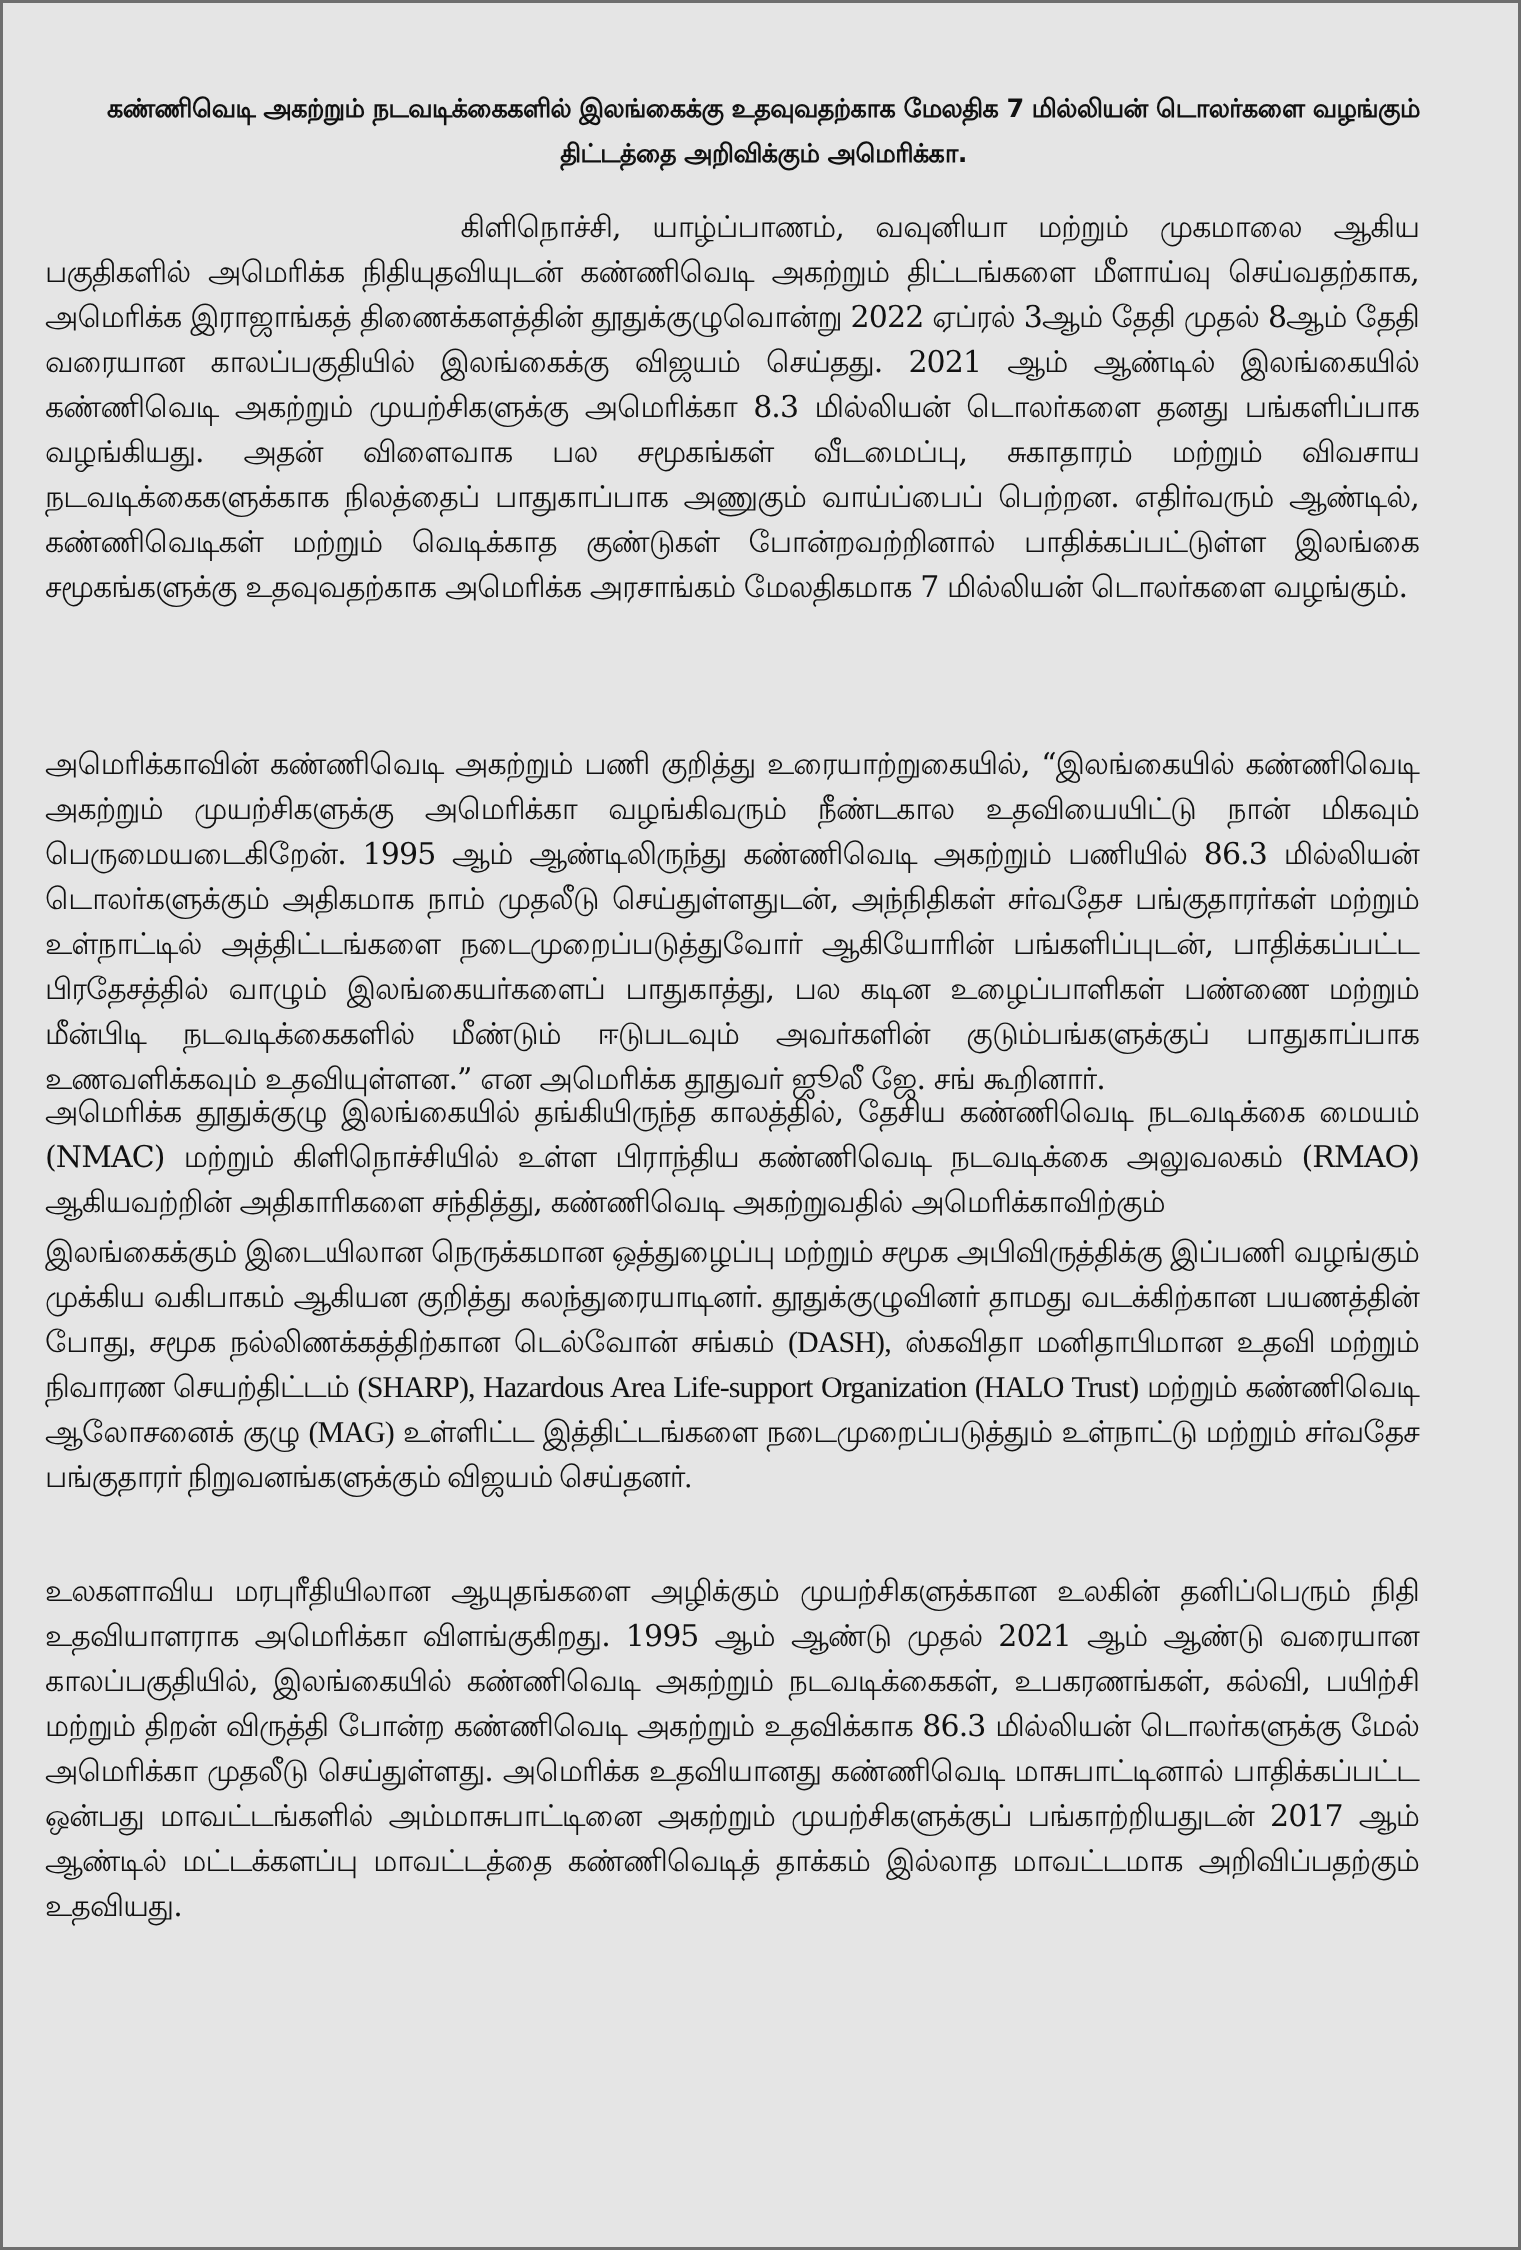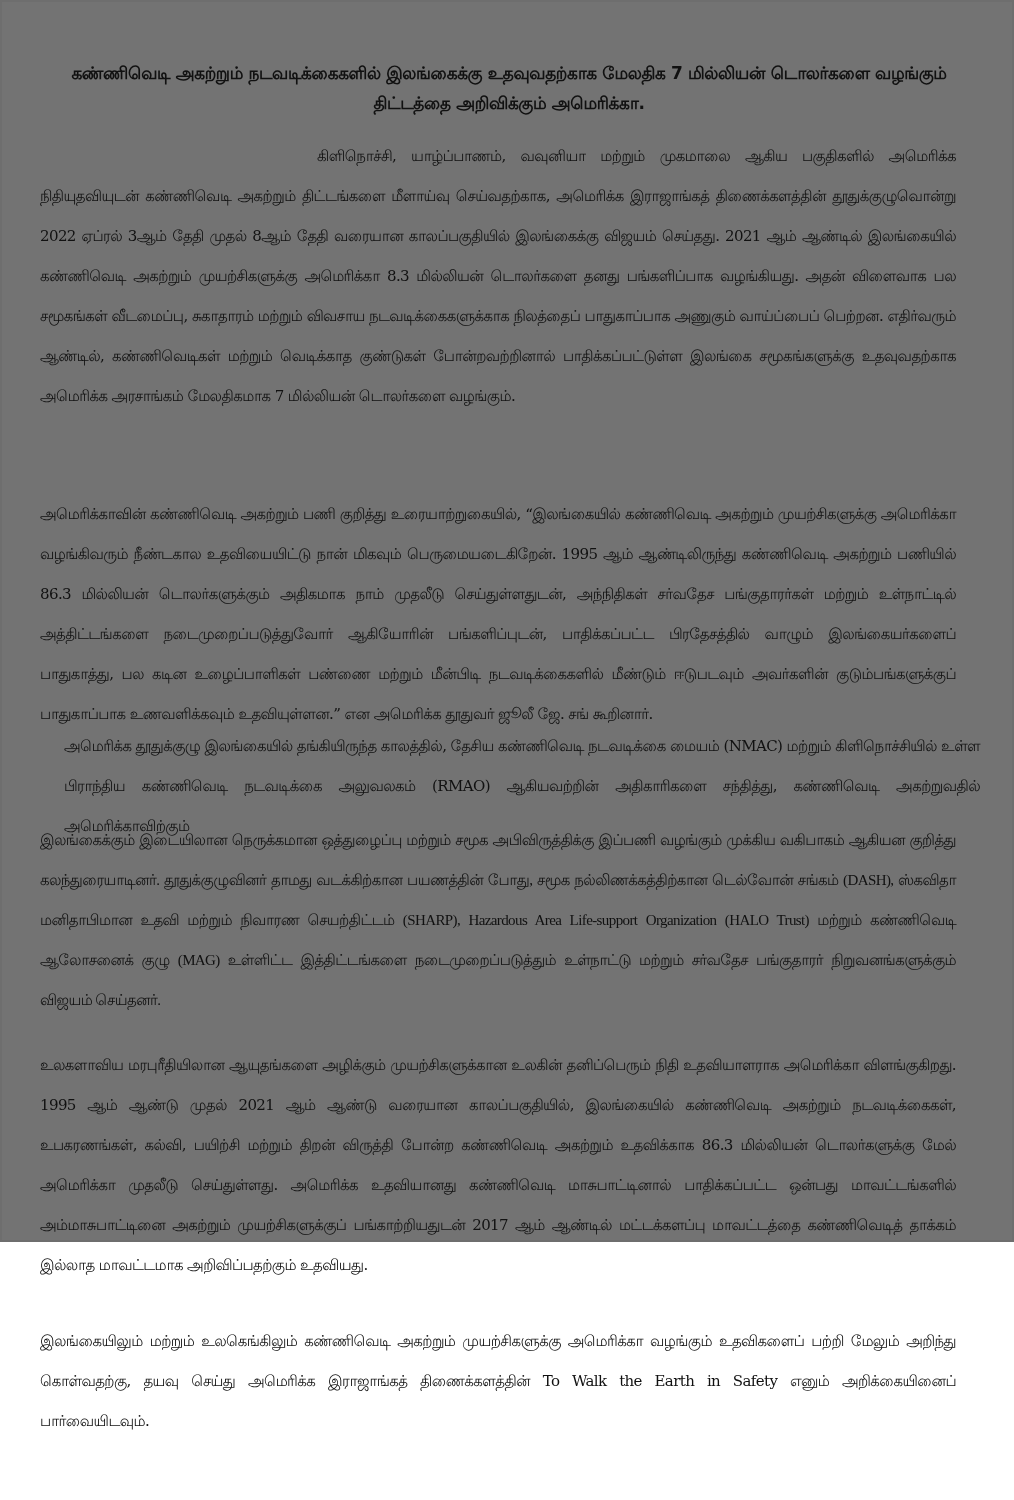--- a/index.html
+++ b/index.html
@@ -9,58 +9,57 @@
   }
   body {
     width: 1014px;
     height: 1500px;
     overflow: hidden;
   }
   .page {
     position: relative;
     box-sizing: border-box;
     width: 1014px;
-    height: 1242px;
+    height: 1500px;
     border: 2px solid #6e6e6e;
-    background: #737373;
+    background: #e5e5e5;
     color: #111111;
     font-family: "DejaVu Serif", "Liberation Serif", serif;
   }
   .title {
     position: absolute;
     left: 40px;
     top: 56px;
     width: 934px;
     text-align: center;
     font-family: "DejaVu Sans", "Liberation Sans", sans-serif;
     font-weight: bold;
     font-size: 17px;
     line-height: 30px;
     letter-spacing: -0.4px;
   }
   .body-text {
     position: absolute;
-    left: 38px;
+    left: 28px;
     width: 916px;
-    font-size: 15px;
-    line-height: 40px;
+    font-size: 20px;
+    line-height: 30px;
     text-align: justify;
     letter-spacing: -0.6px;
   }
   .p1 { top: 134px; text-indent: 277px; }
   .p2 { top: 448px; margin-top: 44px; }
-  .p3 { top: 724px; margin-left: 24px; }
+  .p3 { top: 724px; }
   .p3b { top: 818px; font-family: Liberation Serif, serif; }
   .p4 { top: 1043px; }
   .p5 { top: 1319px; }
 </style>
 </head>
 <body>
 
 <div class="page">
   <div class="title">கண்ணிவெடி அகற்றும் நடவடிக்கைகளில் இலங்கைக்கு உதவுவதற்காக மேலதிக 7 மில்லியன் டொலர்களை வழங்கும் திட்டத்தை அறிவிக்கும் அமெரிக்கா.</div>
   <div class="body-text p1">கிளிநொச்சி, யாழ்ப்பாணம், வவுனியா மற்றும் முகமாலை ஆகிய பகுதிகளில் அமெரிக்க நிதியுதவியுடன் கண்ணிவெடி அகற்றும் திட்டங்களை மீளாய்வு செய்வதற்காக, அமெரிக்க இராஜாங்கத் திணைக்களத்தின் தூதுக்குழுவொன்று 2022 ஏப்ரல் 3ஆம் தேதி முதல் 8ஆம் தேதி வரையான காலப்பகுதியில் இலங்கைக்கு விஜயம் செய்தது. 2021 ஆம் ஆண்டில் இலங்கையில் கண்ணிவெடி அகற்றும் முயற்சிகளுக்கு அமெரிக்கா 8.3 மில்லியன் டொலர்களை தனது பங்களிப்பாக வழங்கியது. அதன் விளைவாக பல சமூகங்கள் வீடமைப்பு, சுகாதாரம் மற்றும் விவசாய நடவடிக்கைகளுக்காக நிலத்தைப் பாதுகாப்பாக அணுகும் வாய்ப்பைப் பெற்றன. எதிர்வரும் ஆண்டில், கண்ணிவெடிகள் மற்றும் வெடிக்காத குண்டுகள் போன்றவற்றினால் பாதிக்கப்பட்டுள்ள இலங்கை சமூகங்களுக்கு உதவுவதற்காக அமெரிக்க அரசாங்கம் மேலதிகமாக 7 மில்லியன் டொலர்களை வழங்கும்.</div>
   <div class="body-text p2">அமெரிக்காவின் கண்ணிவெடி அகற்றும் பணி குறித்து உரையாற்றுகையில், “இலங்கையில் கண்ணிவெடி அகற்றும் முயற்சிகளுக்கு அமெரிக்கா வழங்கிவரும் நீண்டகால உதவியையிட்டு நான் மிகவும் பெருமையடைகிறேன். 1995 ஆம் ஆண்டிலிருந்து கண்ணிவெடி அகற்றும் பணியில் 86.3 மில்லியன் டொலர்களுக்கும் அதிகமாக நாம் முதலீடு செய்துள்ளதுடன், அந்நிதிகள் சர்வதேச பங்குதாரர்கள் மற்றும் உள்நாட்டில் அத்திட்டங்களை நடைமுறைப்படுத்துவோர் ஆகியோரின் பங்களிப்புடன், பாதிக்கப்பட்ட பிரதேசத்தில் வாழும் இலங்கையர்களைப் பாதுகாத்து, பல கடின உழைப்பாளிகள் பண்ணை மற்றும் மீன்பிடி நடவடிக்கைகளில் மீண்டும் ஈடுபடவும் அவர்களின் குடும்பங்களுக்குப் பாதுகாப்பாக உணவளிக்கவும் உதவியுள்ளன.” என அமெரிக்க தூதுவர் ஜூலீ ஜே. சங் கூறினார்.</div>
   <div class="body-text p3">அமெரிக்க தூதுக்குழு இலங்கையில் தங்கியிருந்த காலத்தில், தேசிய கண்ணிவெடி நடவடிக்கை மையம் (NMAC) மற்றும் கிளிநொச்சியில் உள்ள பிராந்திய கண்ணிவெடி நடவடிக்கை அலுவலகம் (RMAO) ஆகியவற்றின் அதிகாரிகளை சந்தித்து, கண்ணிவெடி அகற்றுவதில் அமெரிக்காவிற்கும்</div>
   <div class="body-text p3b">இலங்கைக்கும் இடையிலான நெருக்கமான ஒத்துழைப்பு மற்றும் சமூக அபிவிருத்திக்கு இப்பணி வழங்கும் முக்கிய வகிபாகம் ஆகியன குறித்து கலந்துரையாடினர். தூதுக்குழுவினர் தாமது வடக்கிற்கான பயணத்தின் போது, சமூக நல்லிணக்கத்திற்கான டெல்வோன் சங்கம் (DASH), ஸ்கவிதா மனிதாபிமான உதவி மற்றும் நிவாரண செயற்திட்டம் (SHARP), Hazardous Area Life-support Organization (HALO Trust) மற்றும் கண்ணிவெடி ஆலோசனைக் குழு (MAG) உள்ளிட்ட இத்திட்டங்களை நடைமுறைப்படுத்தும் உள்நாட்டு மற்றும் சர்வதேச பங்குதாரர் நிறுவனங்களுக்கும் விஜயம் செய்தனர்.</div>
   <div class="body-text p4">உலகளாவிய மரபுரீதியிலான ஆயுதங்களை அழிக்கும் முயற்சிகளுக்கான உலகின் தனிப்பெரும் நிதி உதவியாளராக அமெரிக்கா விளங்குகிறது. 1995 ஆம் ஆண்டு முதல் 2021 ஆம் ஆண்டு வரையான காலப்பகுதியில், இலங்கையில் கண்ணிவெடி அகற்றும் நடவடிக்கைகள், உபகரணங்கள், கல்வி, பயிற்சி மற்றும் திறன் விருத்தி போன்ற கண்ணிவெடி அகற்றும் உதவிக்காக 86.3 மில்லியன் டொலர்களுக்கு மேல் அமெரிக்கா முதலீடு செய்துள்ளது. அமெரிக்க உதவியானது கண்ணிவெடி மாசுபாட்டினால் பாதிக்கப்பட்ட ஒன்பது மாவட்டங்களில் அம்மாசுபாட்டினை அகற்றும் முயற்சிகளுக்குப் பங்காற்றியதுடன் 2017 ஆம் ஆண்டில் மட்டக்களப்பு மாவட்டத்தை கண்ணிவெடித் தாக்கம் இல்லாத மாவட்டமாக அறிவிப்பதற்கும் உதவியது.</div>
-  <div class="body-text p5">இலங்கையிலும் மற்றும் உலகெங்கிலும் கண்ணிவெடி அகற்றும் முயற்சிகளுக்கு அமெரிக்கா வழங்கும் உதவிகளைப் பற்றி மேலும் அறிந்து கொள்வதற்கு, தயவு செய்து அமெரிக்க இராஜாங்கத் திணைக்களத்தின் To Walk the Earth in Safety எனும் அறிக்கையினைப் பார்வையிடவும்.</div>
 </div>
 
 </body></html>

